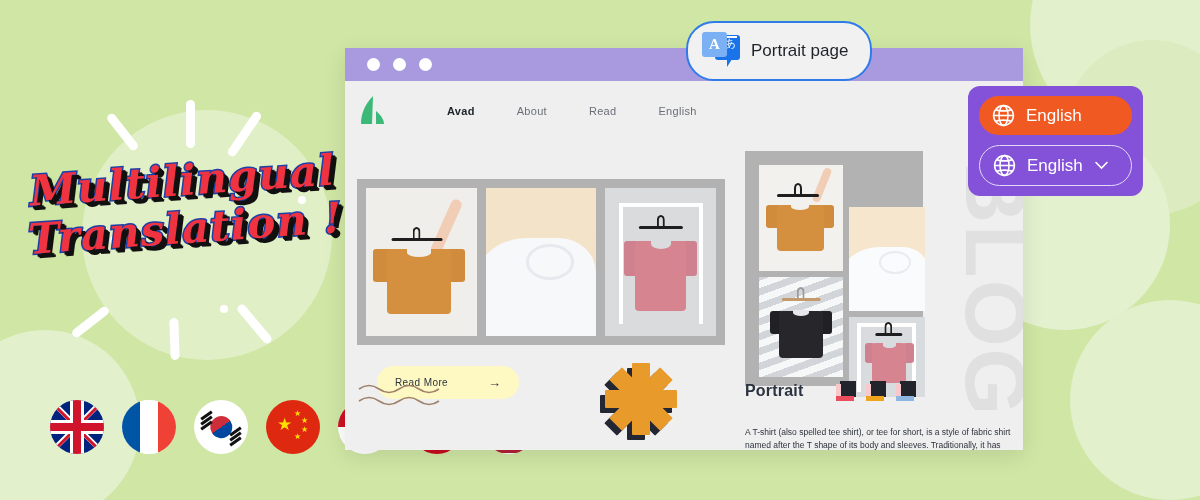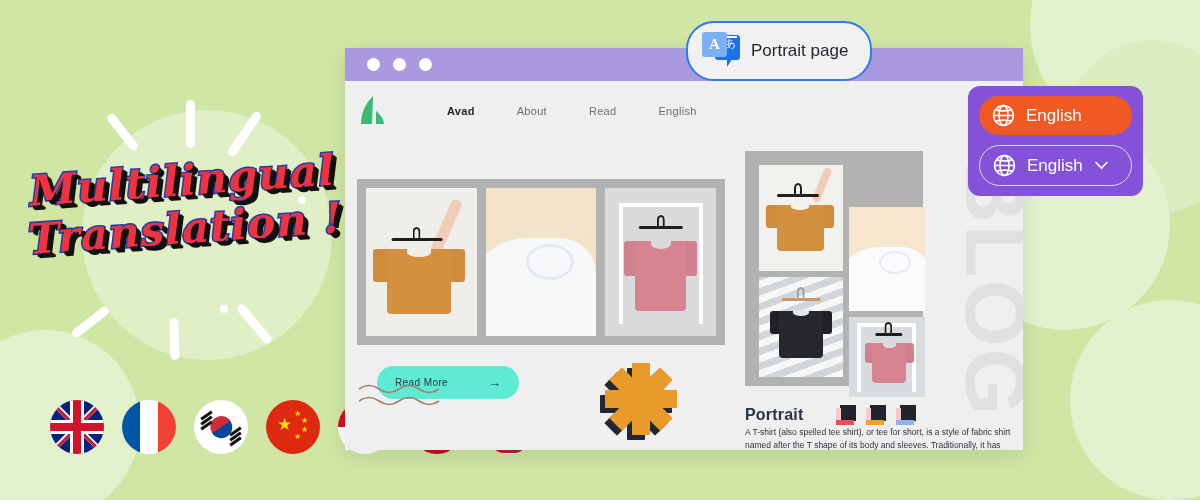--- a/index.html
+++ b/index.html
@@ -163,21 +163,21 @@
   .hanger .bar { position:absolute; bottom:0; left:0; width:100%; height:3px; background:#1e1e1e; border-radius:2px;}
   .hanger .hook { position:absolute; bottom:3px; left:50%; transform:translateX(-50%); width:8px; height:11px; border:2px solid #1e1e1e; border-bottom:none; border-radius:50% 50% 0 0;}
   .arm { position:absolute; width:11px; height:46%; background:#f0cdb4; border-radius:6px; }
   .rack { position:absolute; }
   .rack .top { position:absolute; top:0; left:0; width:100%; height:4px; background:#fff; border-radius:2px;}
   .rack .leg { position:absolute; top:0; width:4px; height:100%; background:#fff;}
 
   
   .read-more {
     position: absolute; left: 32px; top: 285px;
-    background: #5eead4; color: #2b3240;
+    background: #fef9c3; color: #2b3240;
     border-radius: 20px; padding: 10px 18px;
     font-size: 10px; letter-spacing: .4px;
     display: flex; align-items: center; gap: 40px;
     border: none; cursor: pointer;
     font-family: "Liberation Sans", sans-serif;
   }
   .read-more .arr { font-size: 13px; line-height: 1; }
 
   
   .squiggles { position: absolute; left: 12px; top: 300px; width: 120px; height: 30px; }
@@ -197,21 +197,21 @@
   }
   .col-cell { position: absolute; overflow: hidden; }
   .c1 { left: 14px; top: 14px; width: 84px; height: 106px; background:#f3f1ee; }
   .c2 { left: 104px; top: 56px; width: 76px; height: 104px; background: linear-gradient(150deg,#f5e6cd 0 60%, #efdcc0 100%); }
   .c3 { left: 14px; top: 126px; width: 84px; height: 100px; background:#dcdfe2; }
   .c4 { left: 104px; top: 166px; width: 76px; height: 80px; background:#d9dcdf; }
   .blind { position:absolute; left:0; top:0; width:100%; height:100%;
     background: repeating-linear-gradient(-20deg, rgba(255,255,255,.75) 0 7px, rgba(190,195,200,.35) 7px 14px); }
 
   
-  .portrait-row { position: absolute; left: 400px; top: 324px; display: flex; align-items: center; gap: 32px; }
+  .portrait-row { position: absolute; left: 400px; top: 300px; display: flex; align-items: center; gap: 32px; }
   .portrait-title { font-size: 16px; font-weight: bold; color: #2b3240; letter-spacing: .2px; }
   .swatches { display: flex; gap: 10px; }
   .cube { position: relative; width: 20px; height: 20px; }
   .cube .top   { position:absolute; left:4px; top:0; width:16px; height:16px; background:#22242c; }
   .cube .side  { position:absolute; left:0; top:3px; width:5px; height:16px; background:#f7c9cd; }
   .cube .front { position:absolute; left:0; bottom:0; width:18px; height:5px; }
 
   .desc {
     position: absolute; left: 400px; top: 345px; width: 272px;
     font-size: 8.5px; line-height: 1.55; color: #2d323b;

